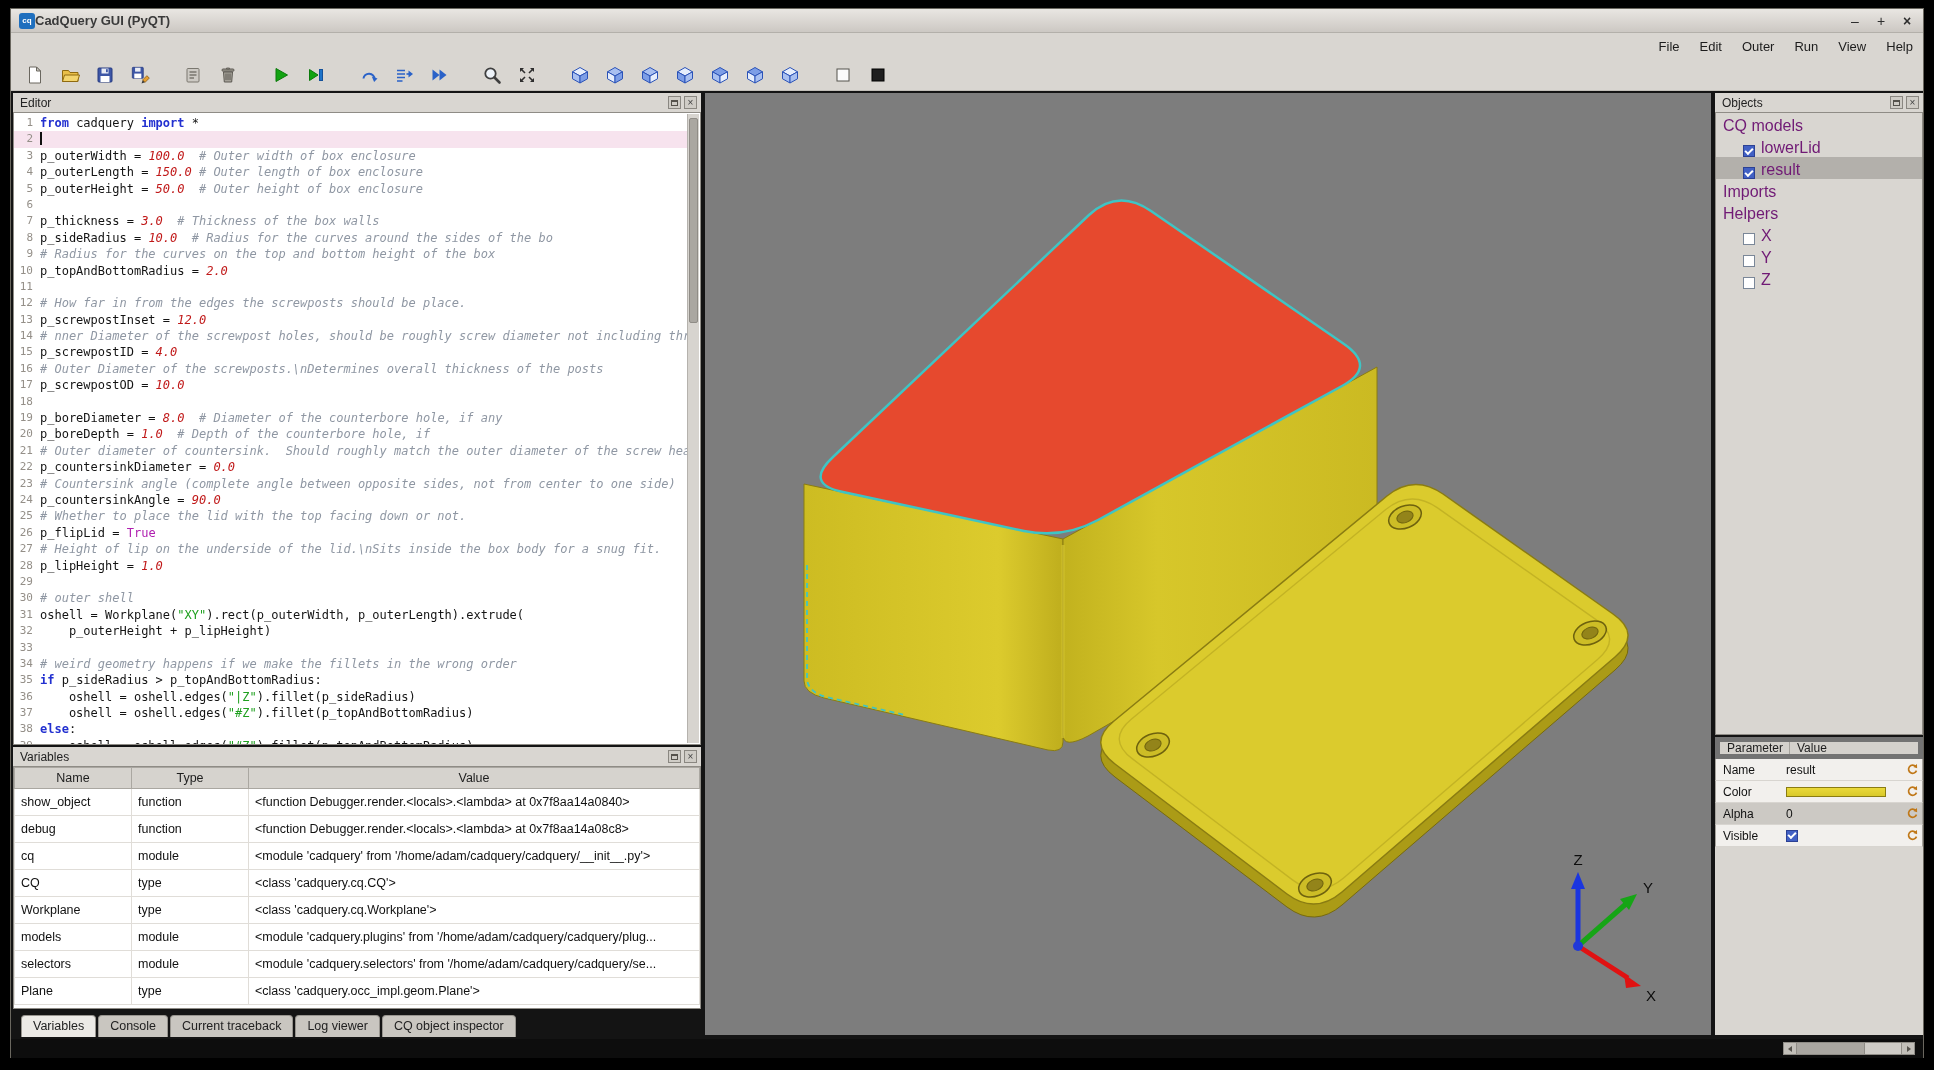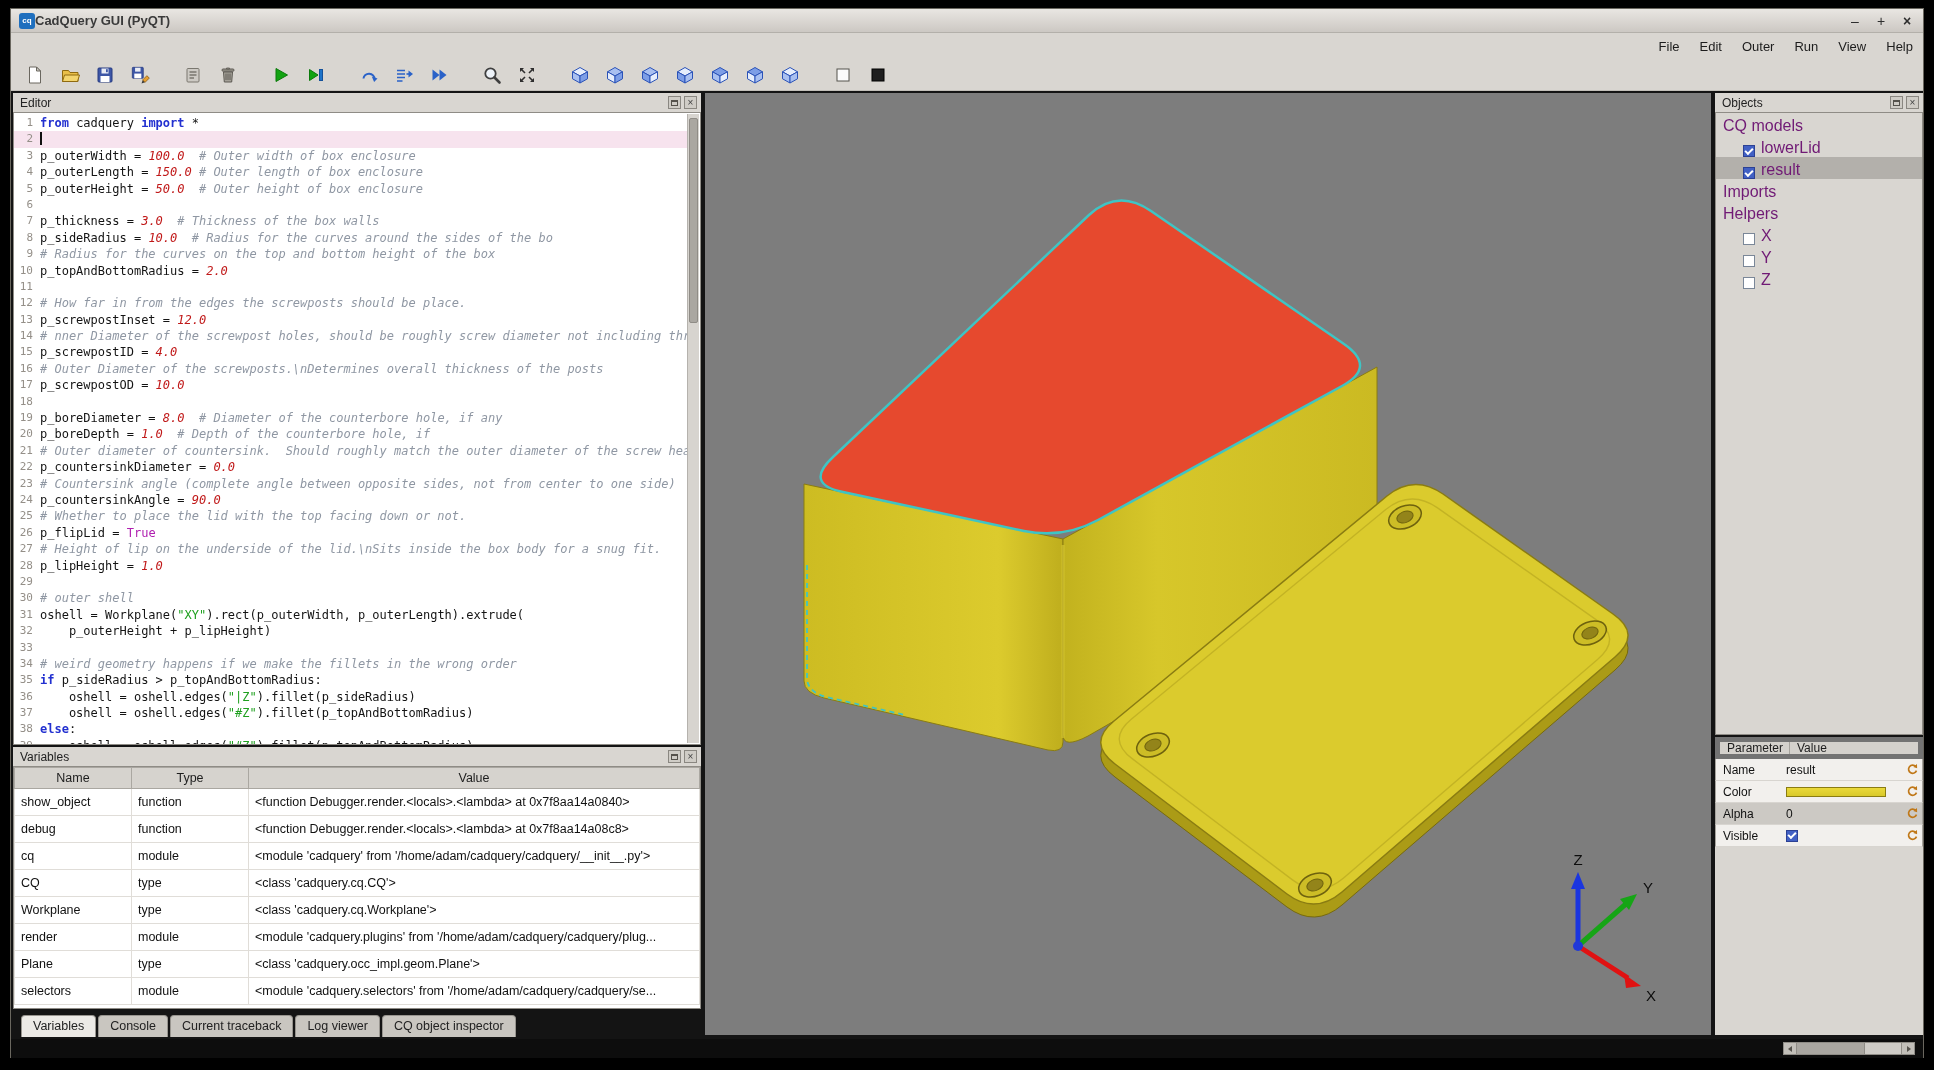--- a/index.html
+++ b/index.html
@@ -407,33 +407,33 @@
                   <td>CQ</td>
                   <td>type</td>
                   <td>&lt;class 'cadquery.cq.CQ'&gt;</td>
                 </tr>
                 <tr>
                   <td>Workplane</td>
                   <td>type</td>
                   <td>&lt;class 'cadquery.cq.Workplane'&gt;</td>
                 </tr>
                 <tr>
-                  <td>render</td>
+                  <td>models</td>
                   <td>module</td>
                   <td>&lt;module 'cadquery.plugins' from '/home/adam/cadquery/cadquery/plug...</td>
+                </tr>
+                <tr>
+                  <td>selectors</td>
+                  <td>module</td>
+                  <td>&lt;module 'cadquery.selectors' from '/home/adam/cadquery/cadquery/se...</td>
                 </tr>
                 <tr>
                   <td>Plane</td>
                   <td>type</td>
                   <td>&lt;class 'cadquery.occ_impl.geom.Plane'&gt;</td>
-                </tr>
-                <tr>
-                  <td>selectors</td>
-                  <td>module</td>
-                  <td>&lt;module 'cadquery.selectors' from '/home/adam/cadquery/cadquery/se...</td>
                 </tr>
               </tbody>
           </table>
         </div>
       </div>
 
       <div class="tabs-row">
           <div class="tab active">Variables</div>
           <div class="tab">Console</div>
           <div class="tab">Current traceback</div>

